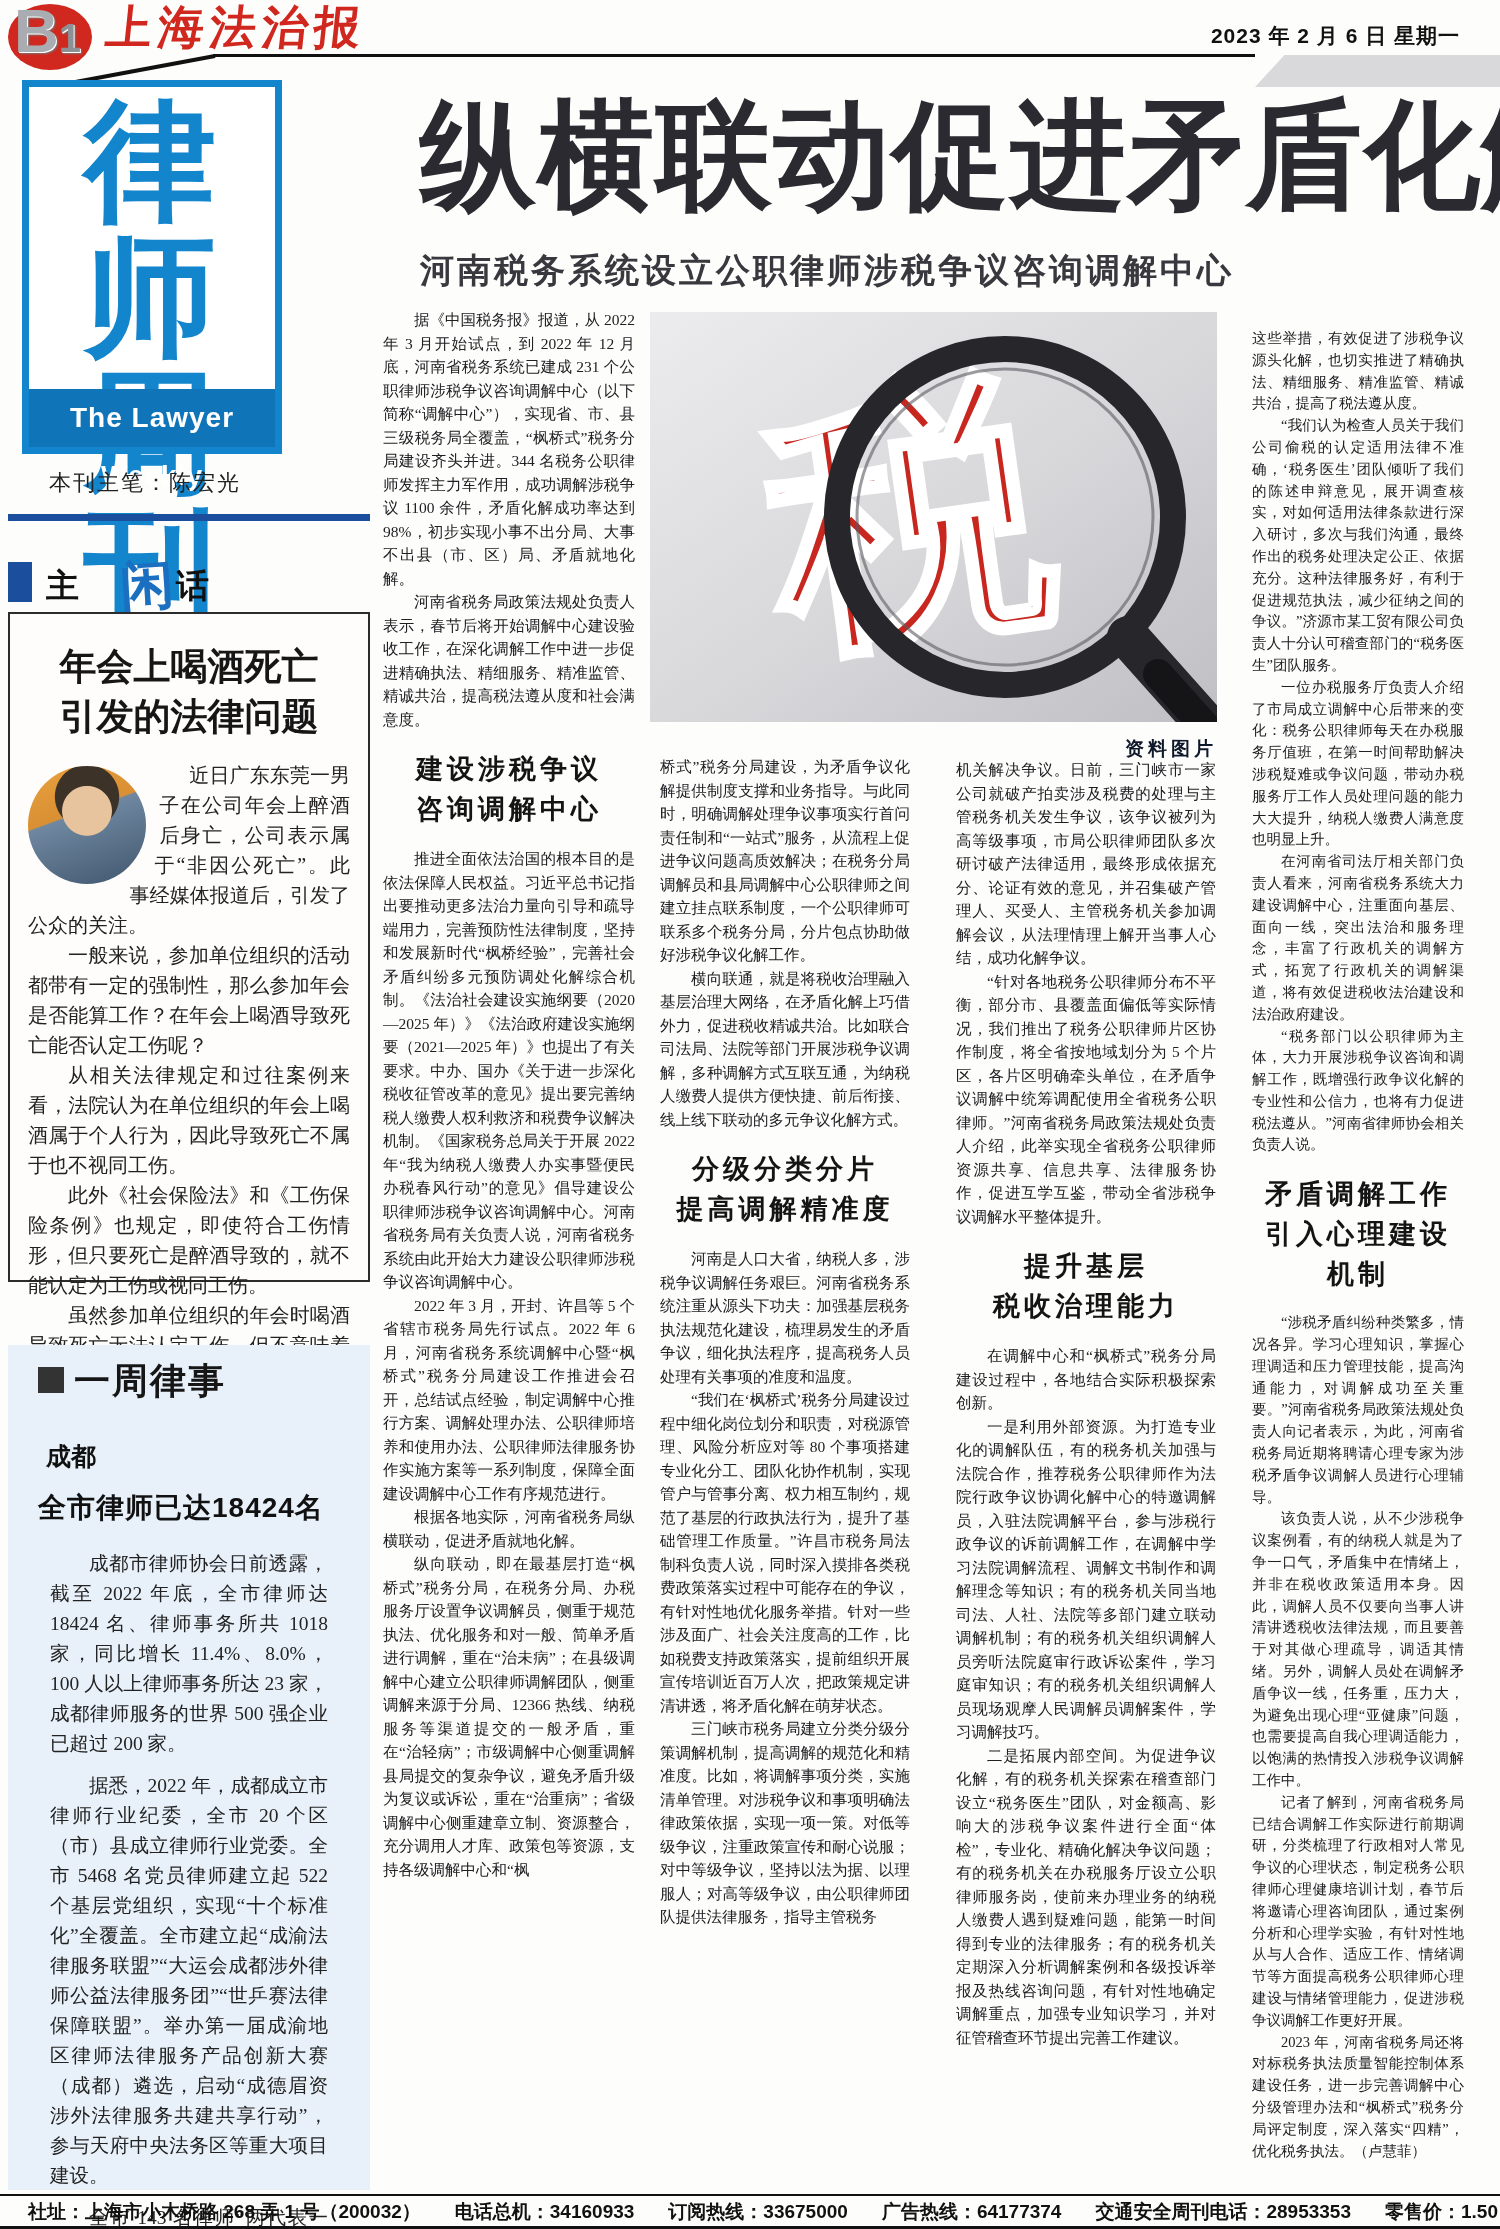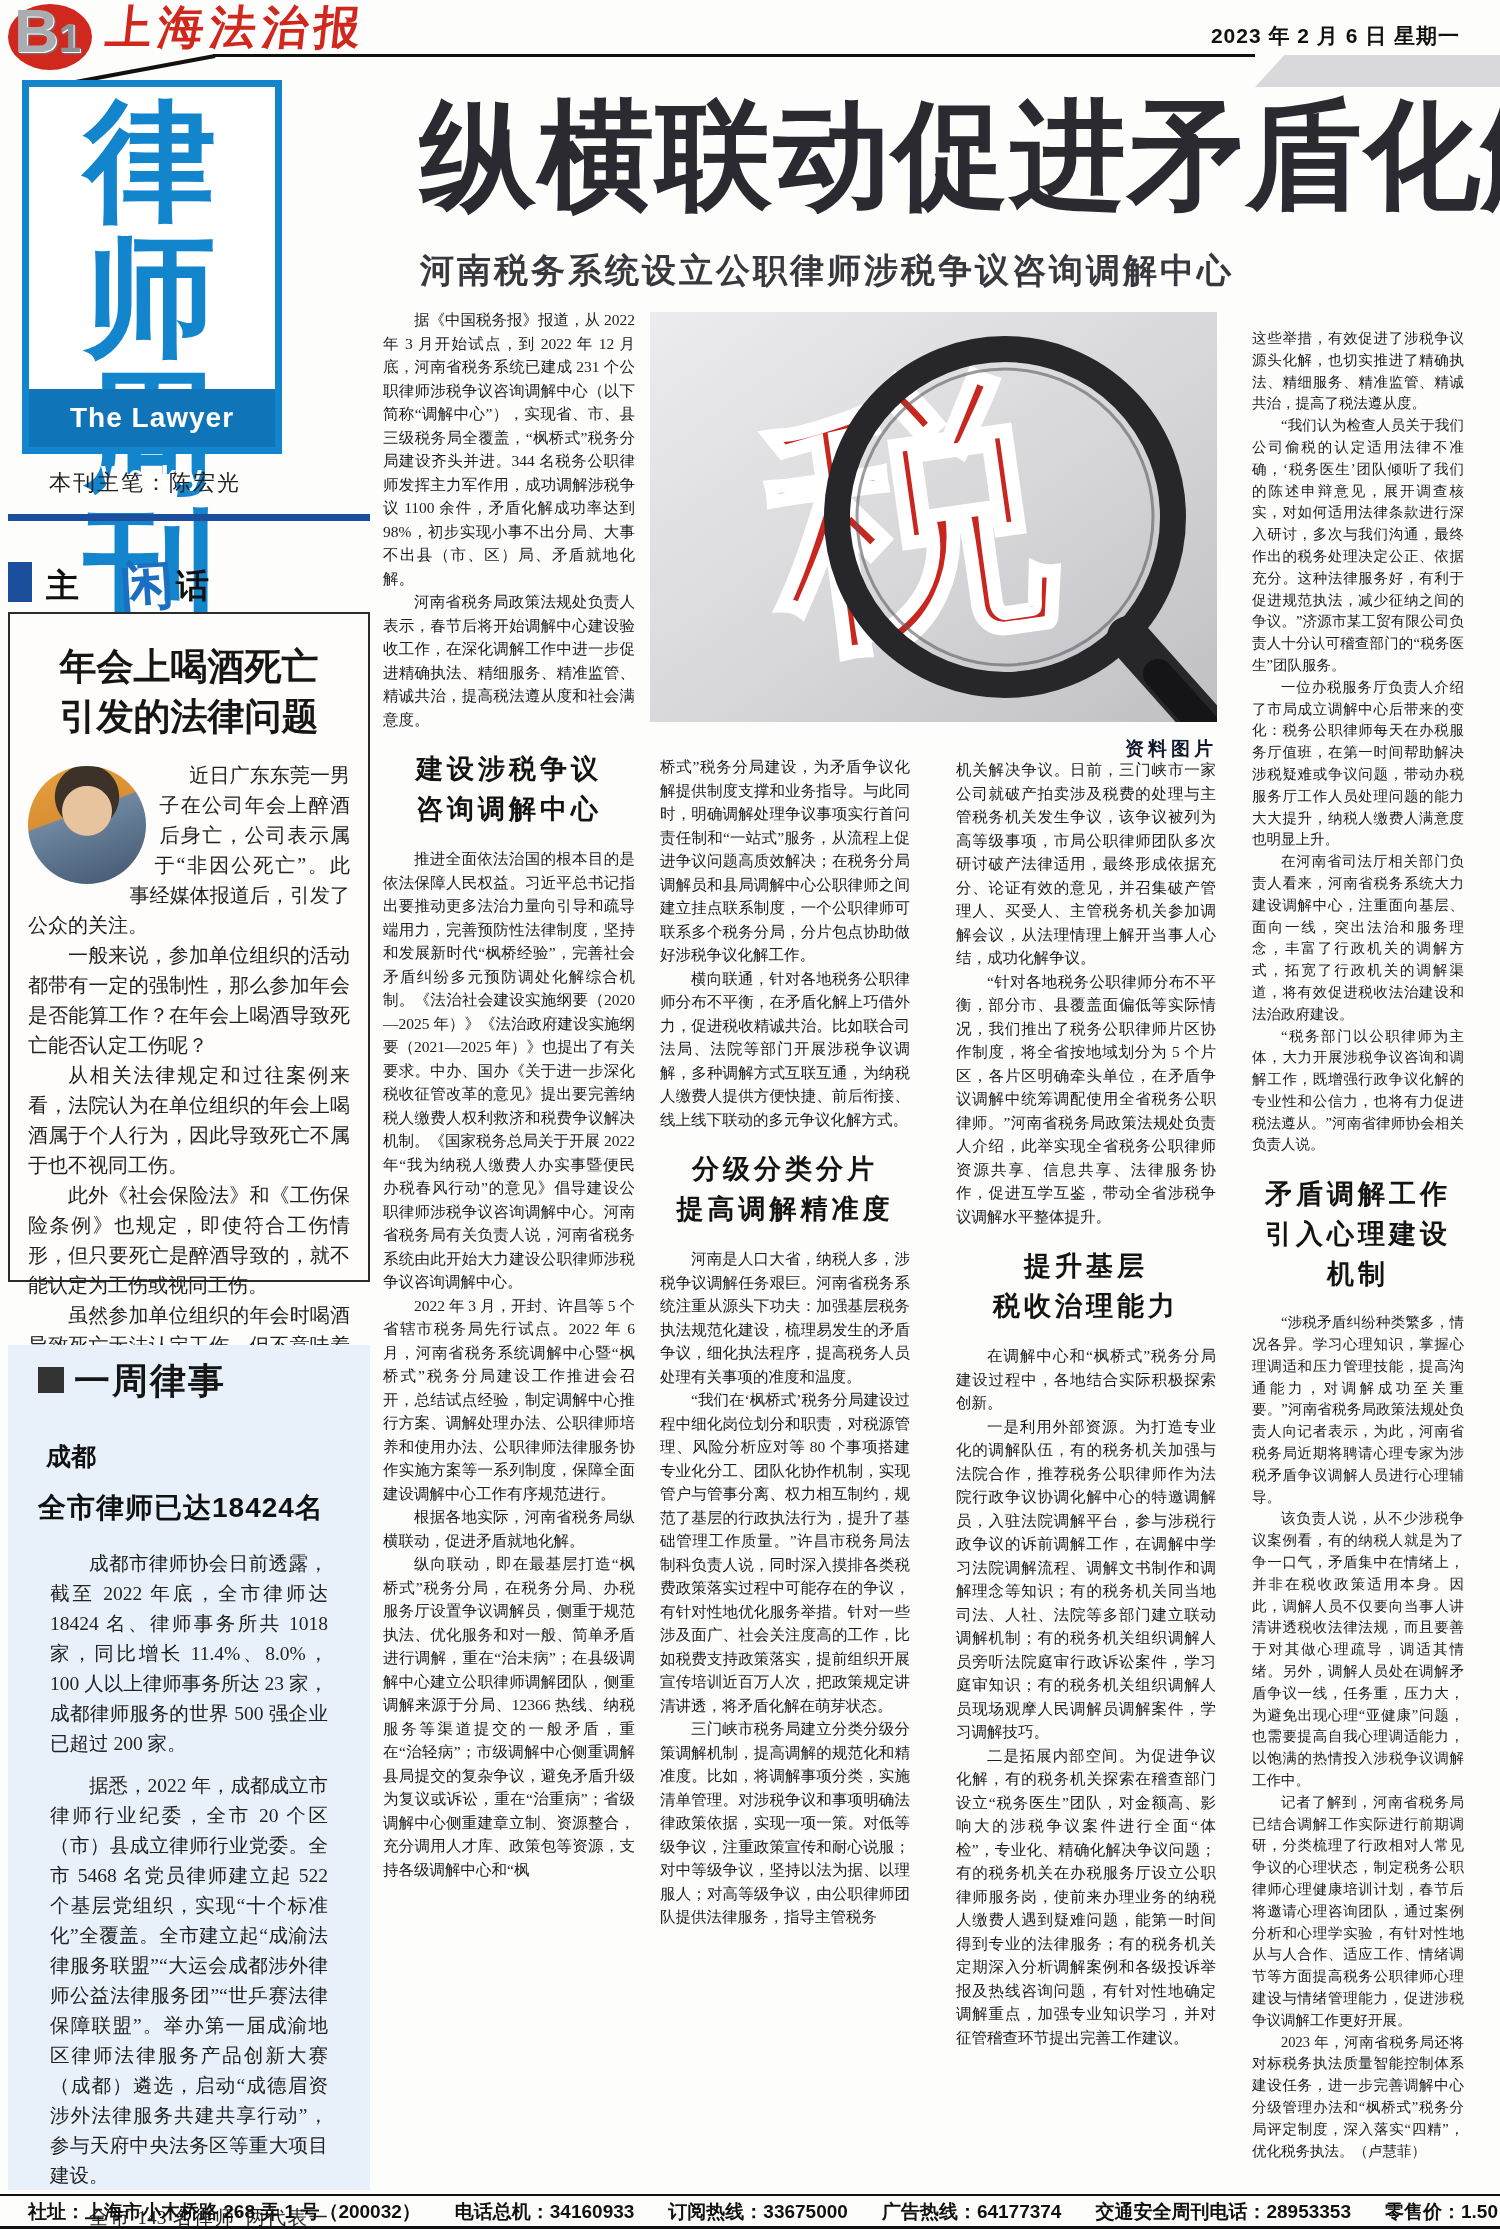--- a/index.html
+++ b/index.html
@@ -188,21 +188,21 @@
       <div class="para">河南省税务局政策法规处负责人表示，春节后将开始调解中心建设验收工作，在深化调解工作中进一步促进精确执法、精细服务、精准监管、精诚共治，提高税法遵从度和社会满意度。</div>
       <div class="col-head">建设涉税争议
 咨询调解中心</div>
       <div class="para">推进全面依法治国的根本目的是依法保障人民权益。习近平总书记指出要推动更多法治力量向引导和疏导端用力，完善预防性法律制度，坚持和发展新时代“枫桥经验”，完善社会矛盾纠纷多元预防调处化解综合机制。《法治社会建设实施纲要（2020—2025 年）》《法治政府建设实施纲要（2021—2025 年）》也提出了有关要求。中办、国办《关于进一步深化税收征管改革的意见》提出要完善纳税人缴费人权利救济和税费争议解决机制。《国家税务总局关于开展 2022 年“我为纳税人缴费人办实事暨便民办税春风行动”的意见》倡导建设公职律师涉税争议咨询调解中心。河南省税务局有关负责人说，河南省税务系统由此开始大力建设公职律师涉税争议咨询调解中心。</div>
       <div class="para">2022 年 3 月，开封、许昌等 5 个省辖市税务局先行试点。2022 年 6 月，河南省税务系统调解中心暨“枫桥式”税务分局建设工作推进会召开，总结试点经验，制定调解中心推行方案、调解处理办法、公职律师培养和使用办法、公职律师法律服务协作实施方案等一系列制度，保障全面建设调解中心工作有序规范进行。</div>
       <div class="para">根据各地实际，河南省税务局纵横联动，促进矛盾就地化解。</div>
       <div class="para">纵向联动，即在最基层打造“枫桥式”税务分局，在税务分局、办税服务厅设置争议调解员，侧重于规范执法、优化服务和对一般、简单矛盾进行调解，重在“治未病”；在县级调解中心建立公职律师调解团队，侧重调解来源于分局、12366 热线、纳税服务等渠道提交的一般矛盾，重在“治轻病”；市级调解中心侧重调解县局提交的复杂争议，避免矛盾升级为复议或诉讼，重在“治重病”；省级调解中心侧重建章立制、资源整合，充分调用人才库、政策包等资源，支持各级调解中心和“枫</div>
     </div>
   <div id="col2" class="bodycol">
       <div class="para" style="text-indent: 0px;">桥式”税务分局建设，为矛盾争议化解提供制度支撑和业务指导。与此同时，明确调解处理争议事项实行首问责任制和“一站式”服务，从流程上促进争议问题高质效解决；在税务分局调解员和县局调解中心公职律师之间建立挂点联系制度，一个公职律师可联系多个税务分局，分片包点协助做好涉税争议化解工作。</div>
-      <div class="para">横向联通，针对各地税务公职律师分布不平衡，在矛盾化解上巧借外力，促进税收精诚共治。比如联合司法局、法院等部门开展涉税争议调解，多种调解方式互联互通，为纳税人缴费人提供方便快捷、前后衔接、线上线下联动的多元争议化解方式。</div>
+      <div class="para">横向联通，就是将税收治理融入基层治理大网络，在矛盾化解上巧借外力，促进税收精诚共治。比如联合司法局、法院等部门开展涉税争议调解，多种调解方式互联互通，为纳税人缴费人提供方便快捷、前后衔接、线上线下联动的多元争议化解方式。</div>
       <div class="col-head">分级分类分片
 提高调解精准度</div>
       <div class="para">河南是人口大省，纳税人多，涉税争议调解任务艰巨。河南省税务系统注重从源头下功夫：加强基层税务执法规范化建设，梳理易发生的矛盾争议，细化执法程序，提高税务人员处理有关事项的准度和温度。</div>
       <div class="para">“我们在‘枫桥式’税务分局建设过程中细化岗位划分和职责，对税源管理、风险分析应对等 80 个事项搭建专业化分工、团队化协作机制，实现管户与管事分离、权力相互制约，规范了基层的行政执法行为，提升了基础管理工作质量。”许昌市税务局法制科负责人说，同时深入摸排各类税费政策落实过程中可能存在的争议，有针对性地优化服务举措。针对一些涉及面广、社会关注度高的工作，比如税费支持政策落实，提前组织开展宣传培训近百万人次，把政策规定讲清讲透，将矛盾化解在萌芽状态。</div>
       <div class="para">三门峡市税务局建立分类分级分策调解机制，提高调解的规范化和精准度。比如，将调解事项分类，实施清单管理。对涉税争议和事项明确法律政策依据，实现一项一策。对低等级争议，注重政策宣传和耐心说服；对中等级争议，坚持以法为据、以理服人；对高等级争议，由公职律师团队提供法律服务，指导主管税务</div>
     </div>
   <div id="col3" class="bodycol">
       <div class="para" style="text-indent: 0px;">机关解决争议。日前，三门峡市一家公司就破产拍卖涉及税费的处理与主管税务机关发生争议，该争议被列为高等级事项，市局公职律师团队多次研讨破产法律适用，最终形成依据充分、论证有效的意见，并召集破产管理人、买受人、主管税务机关参加调解会议，从法理情理上解开当事人心结，成功化解争议。</div>
       <div class="para">“针对各地税务公职律师分布不平衡，部分市、县覆盖面偏低等实际情况，我们推出了税务公职律师片区协作制度，将全省按地域划分为 5 个片区，各片区明确牵头单位，在矛盾争议调解中统筹调配使用全省税务公职律师。”河南省税务局政策法规处负责人介绍，此举实现全省税务公职律师资源共享、信息共享、法律服务协作，促进互学互鉴，带动全省涉税争议调解水平整体提升。</div>
       <div class="col-head">提升基层

